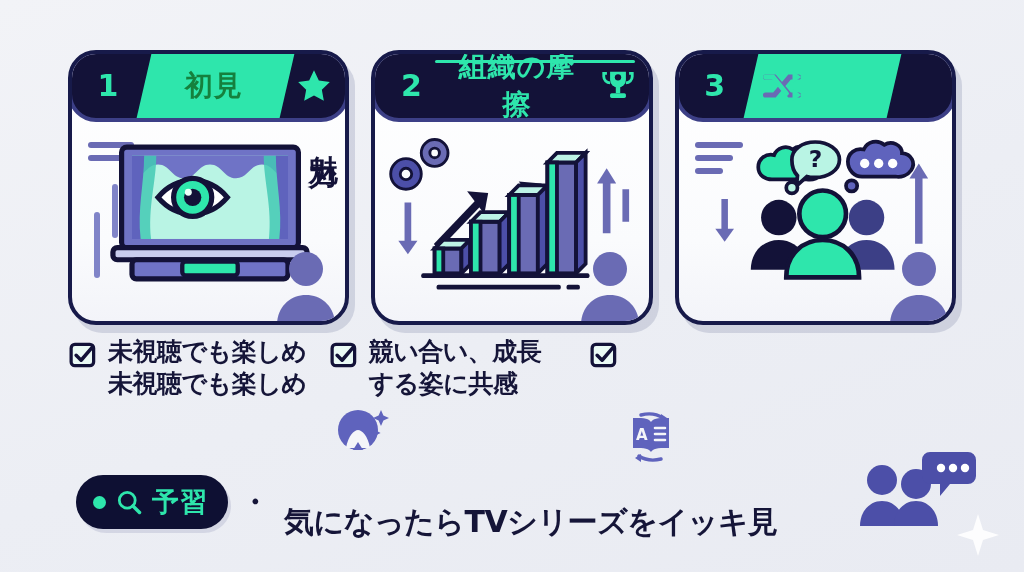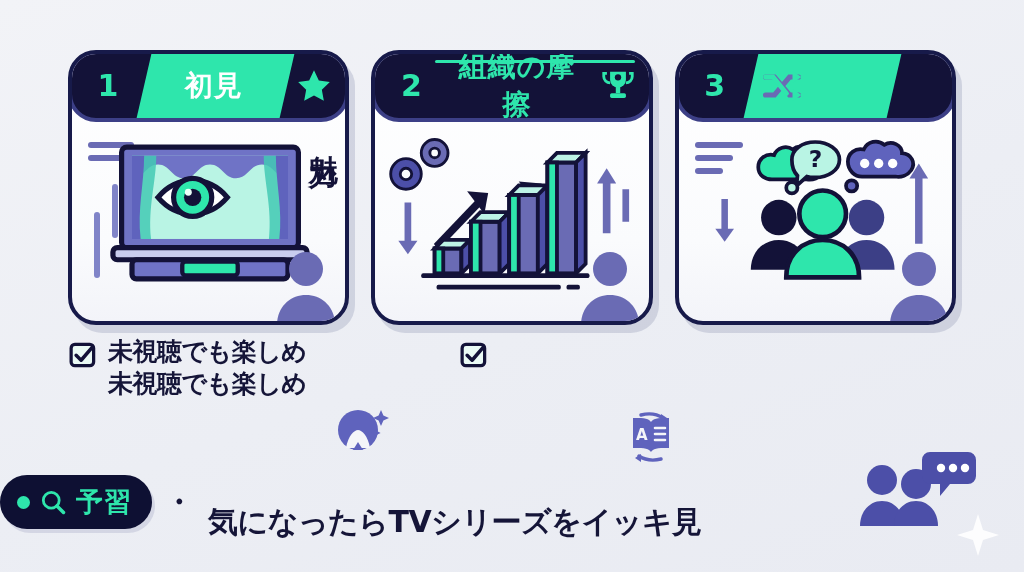--- a/index.html
+++ b/index.html
@@ -24,21 +24,21 @@
   .chead{position:absolute;left:-4px;top:-4px;width:calc(100% + 8px);height:72px;
     background:#131238;border:4px solid #3c3f86;border-radius:28px;box-sizing:border-box;
     display:flex;align-items:center;overflow:hidden;}
   .chead.teal-mid .band{
     position:absolute;left:72px;right:58px;top:-2px;bottom:-2px;background:#2ee6ac;
     transform:skewX(-13deg);
   }
   .cnum{position:relative;z-index:3;width:72px;text-align:center;color:#2ee6ac;
     font-size:30px;font-weight:bold;line-height:1;}
   .ctitle{position:relative;z-index:3;flex:1;text-align:center;font-size:28px;font-weight:bold;letter-spacing:1px;}
-  .ctitle.on-teal{color:#ffffff;}
+  .ctitle.on-teal{color:#15803d;}
   .ctitle.on-navy{color:#2ee6ac;}
   .cicon{position:relative;z-index:3;width:62px;display:flex;align-items:center;justify-content:center;}
 
   
   .cbody{position:absolute;left:0;top:72px;right:0;bottom:0;}
   .deco-lines{position:absolute;left:16px;top:16px;display:flex;flex-direction:column;gap:7px;}
   .deco-lines i{display:block;height:6px;border-radius:3px;background:#6a6bb4;}
   .vbar{position:absolute;border-radius:3px;background:#8084c8;width:6px;}
   .kanji-vert{position:absolute;right:6px;top:6px;color:#131238;font-size:30px;font-weight:bold;
     writing-mode:vertical-rl;line-height:1.05;letter-spacing:2px;}
@@ -46,21 +46,21 @@
 
   
   .caps{position:absolute;left:0;top:336px;width:896px;height:86px;display:flex;padding:0 68px;box-sizing:border-box;gap:22px;}
   .cap{flex:1;display:flex;align-items:flex-start;gap:10px;}
   .cap .txt{color:#151538;font-size:25px;font-weight:bold;line-height:1.28;letter-spacing:-.5px;}
 
   
   .mini{position:absolute;}
 
   
-  .bottom{position:absolute;left:0;top:462px;width:1024px;height:80px;display:flex;align-items:center;box-sizing:border-box;}
+  .bottom{position:absolute;left:0;top:462px;width:1024px;height:80px;display:flex;align-items:center;padding-left:76px;box-sizing:border-box;}
   .pill{display:flex;align-items:center;gap:9px;background:#0e1033;border-radius:40px;padding:9px 20px 9px 17px;box-shadow:3px 4px 0 rgba(150,155,185,.28);}
   .pill .dot{width:13px;height:13px;border-radius:50%;background:#2ee6ac;display:block;}
   .pill .ptxt{color:#2ee6ac;font-size:27px;font-weight:bold;letter-spacing:1px;}
   .btxt{margin-left:14px;color:#151538;font-size:30px;font-weight:bold;letter-spacing:-.5px;white-space:nowrap;margin-top:40px;}
   .sep{color:#151538;font-size:30px;font-weight:bold;margin-left:12px;}
 </style>
 </head>
 <body>
 
 <div class="stage">
@@ -251,20 +251,30 @@
       <div class="txt">
         <div>未視聴でも楽しめ</div>
         <div>未視聴でも楽しめ</div>
       </div>
     </div>
     <div class="cap">
       <svg width="30" height="30" viewBox="0 0 24 24" style="flex:none;margin-top:4px">
         <rect x="2.5" y="3.5" width="18" height="17" rx="3" fill="#eafaf5" stroke="#131238" stroke-width="2.6"></rect>
         <path d="M6.5 12.2l4 4 9-10.5" stroke="#131238" stroke-width="2.8" fill="none" stroke-linecap="round" stroke-linejoin="round"></path>
       </svg>
+      <div class="txt">
+        <div>競い合い、成長</div>
+        <div>する姿に共感</div>
+      </div>
+    </div>
+    <div class="cap">
+      <svg width="30" height="30" viewBox="0 0 24 24" style="flex:none;margin-top:4px">
+        <rect x="2.5" y="3.5" width="18" height="17" rx="3" fill="#eafaf5" stroke="#131238" stroke-width="2.6"></rect>
+        <path d="M6.5 12.2l4 4 9-10.5" stroke="#131238" stroke-width="2.8" fill="none" stroke-linecap="round" stroke-linejoin="round"></path>
+      </svg>
     </div>
   </div>
 
   <svg class="mini" style="left:336px;top:404px;" width="56" height="52" viewBox="0 0 56 52">
     <circle cx="22" cy="26" r="20" fill="#5f63bd"></circle>
     <path d="M10 44c2-12 8-18 12-18s10 6 12 18z" fill="#f4f5f9"></path>
     <path d="M22 38l5 8H17z" fill="#5f63bd"></path>
     <path d="M45 6l2.4 5.6L53 14l-5.6 2.4L45 22l-2.4-5.6L37 14l5.6-2.4z" fill="#5f63bd"></path>
     <path d="M40 24l1.4 3.2L44.6 29l-3.2 1.4L40 33.6l-1.4-3.2L35.4 29l3.2-1.4z" fill="#5f63bd"></path>
   </svg>

